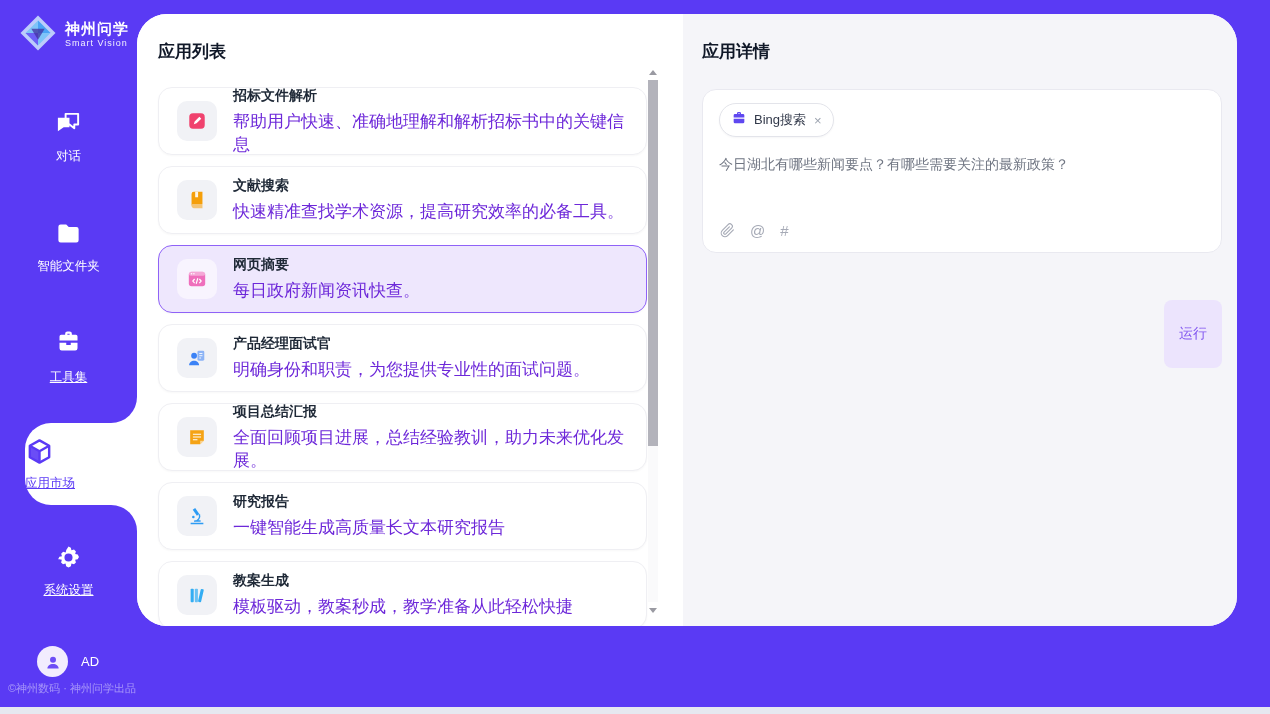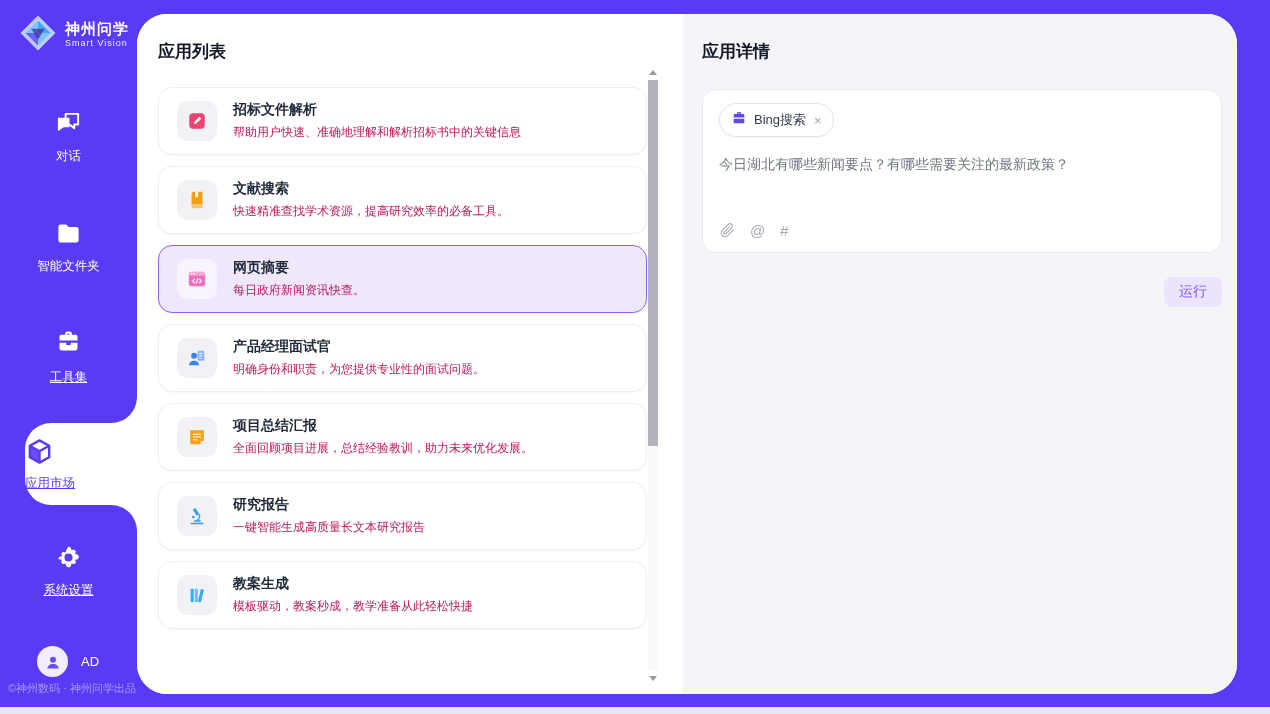--- a/index.html
+++ b/index.html
@@ -32,36 +32,36 @@
   .corner.bot { top:505px; }
   .corner.bot::after { content:""; position:absolute; inset:0; background:#5a3af4; border-top-right-radius:26px; }
 
   .user-row { position:absolute; left:37px; top:646px; display:flex; align-items:center; gap:13px; cursor:pointer; }
   .avatar { width:31px; height:31px; border-radius:50%; background:#f2ecfe; display:flex;
     align-items:center; justify-content:center; }
   .user-name { color:#fff; font-size:13px; }
   .side-footer { position:absolute; left:8px; top:681px; color:rgba(255,255,255,.45); font-size:11px; white-space:nowrap; }
 
   
-  .content { position:absolute; left:137px; top:14px; width:1100px; height:680px;
+  .content { position:absolute; left:137px; top:14px; width:1100px; height:612px;
     background:#fff; border-radius:30px; overflow:hidden; display:flex; }
 
   
   .list-panel { width:546px; position:relative; background:#fff; padding:26px 0 0 21px; }
   .panel-title { font-size:17px; font-weight:bold; color:#101828; }
   .cards { margin-top:24px; width:489px; }
   .card { display:flex; align-items:center; gap:16px; width:489px; height:68px;
     border:1px solid #efeff3; border-radius:14px; background:#fff; padding:4px 18px;
     margin-bottom:11px; box-shadow:0 1px 2px rgba(16,24,40,.03); cursor:pointer; }
   .card.selected { background:#eee7fd; border-color:#8f62f7; }
   .card-icon { width:40px; height:40px; border-radius:10px; background:#f1f2f6; flex:none;
     display:flex; align-items:center; justify-content:center; }
   .card.selected .card-icon { background:#f8f4fe; }
   .card-name { font-size:14px; font-weight:bold; color:#1f2937; margin-bottom:5px; }
-  .card-desc { font-size:12px; color:#be185d; }
+  .card-desc { font-size:17px; color:#6d28d9; }
 
   
   .scrollbar { position:absolute; right:24px; top:52px; bottom:10px; width:12px; }
   .scroll-arrow { width:12px; height:12px; display:flex; align-items:center; justify-content:center; cursor:pointer; }
   .tri-up { width:0; height:0; border-left:4px solid transparent; border-right:4px solid transparent; border-bottom:5px solid #9a9aa2; }
   .tri-down { width:0; height:0; border-left:4px solid transparent; border-right:4px solid transparent; border-top:5px solid #9a9aa2; }
   .scroll-track { position:absolute; top:14px; bottom:14px; left:1px; width:10px; background:#fafafb; }
   .scroll-thumb { position:absolute; top:0; left:0; width:10px; height:366px; background:#b3b3bb; cursor:grab; }
   .scroll-arrow.bottom { position:absolute; bottom:0; }
 
@@ -73,21 +73,21 @@
     border:1px solid #e3e4ea; border-radius:17px; background:#fff; cursor:pointer;
     box-shadow:0 1px 2px rgba(16,24,40,.04); }
   .tool-tag-label { font-size:13px; color:#32394a; }
   .tag-close { font-size:13px; color:#9ca3af; cursor:pointer; padding-left:1px; }
   .query-text { margin-top:19px; font-size:14px; color:#6f7582; cursor:text; }
   .input-icons { position:absolute; left:17px; bottom:13px; display:flex; align-items:center; gap:15px; color:#a6aab6; }
   .input-icons .glyph { font-size:15px; cursor:pointer; }
   .input-icons svg { cursor:pointer; display:block; }
   .run-row { margin-top:24px; text-align:right; }
   .run-btn { display:inline-block; background:#ece4fd; color:#8257f0; font-size:14px;
-    padding:6px 15px; border-radius:8px; border:none; cursor:pointer; font-family:inherit; }
+    padding:25px 15px; border-radius:8px; border:none; cursor:pointer; font-family:inherit;margin-top:23px; }
 </style>
 </head>
 <body>
 
 <div class="page-bottom-strip"></div>
 
 <nav class="sidebar">
 
   <div class="brand">
     <span>

